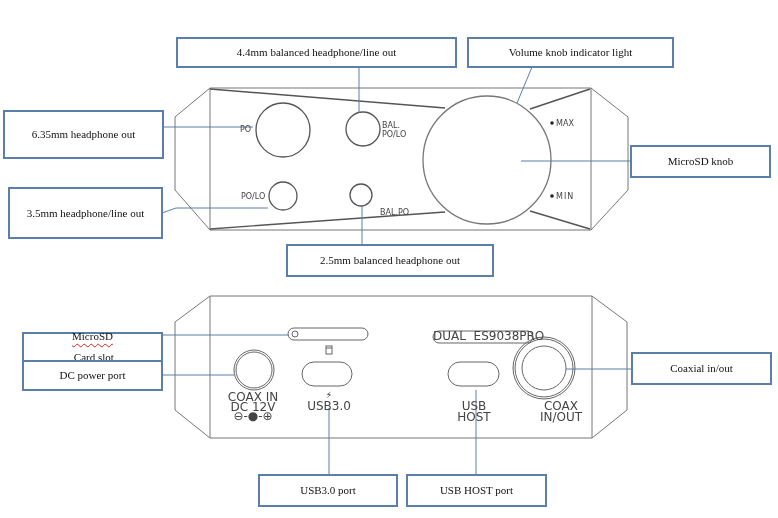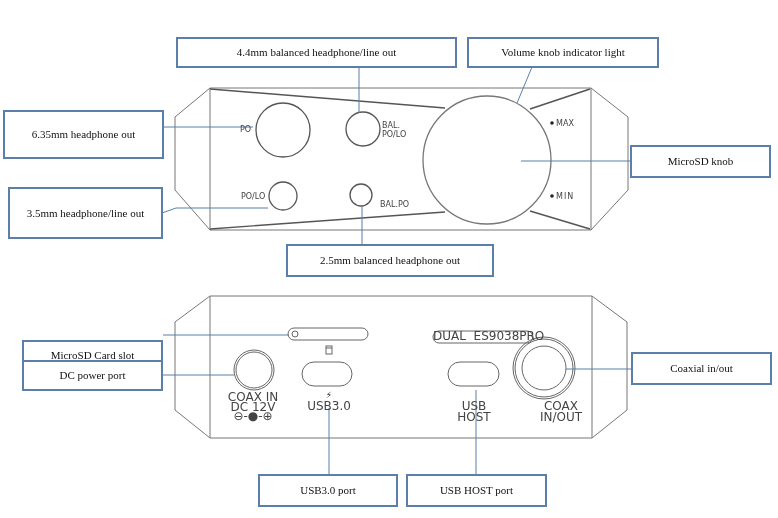--- a/index.html
+++ b/index.html
@@ -82,43 +82,43 @@
     <line x1="329" y1="408" x2="329" y2="475"></line>
     <line x1="476" y1="390" x2="476" y2="475"></line>
     <line x1="566" y1="369" x2="632" y2="369"></line>
   </g>
 </svg>
 
 <div class="lbl" style="left:240px;top:125px;">PO</div>
 <div class="lbl" style="left:382px;top:121px;">BAL.</div>
 <div class="lbl" style="left:382px;top:130px;">PO/LO</div>
 <div class="lbl" style="left:241px;top:192px;">PO/LO</div>
-<div class="lbl" style="left:380px;top:200px;">BAL.PO</div>
+<div class="lbl" style="left:380px;top:208px;">BAL.PO</div>
 <div class="lbl" style="left:556px;top:119px;">MAX</div>
 <div class="lbl" style="left:556px;top:192px;letter-spacing:1px;">MIN</div>
 
 <div class="callout" style="left:176px;top:37px;width:281px;height:31px;">4.4mm balanced headphone/line out</div>
-<div class="callout" style="left:467px;top:37px;width:192px;height:31px;">Volume knob indicator light</div>
+<div class="callout" style="left:467px;top:37px;width:207px;height:31px;">Volume knob indicator light</div>
 <div class="callout" style="left:3px;top:110px;width:161px;height:49px;">6.35mm headphone out</div>
 <div class="callout" style="left:630px;top:145px;width:141px;height:33px;">MicroSD knob</div>
 <div class="callout" style="left:8px;top:187px;width:155px;height:52px;">
   <span>3.5mm headphone</span>
   <span>/line out</span>
 </div>
 <div class="callout" style="left:286px;top:244px;width:208px;height:33px;">2.5mm balanced headphone out</div>
 
 <div class="lbl2" style="left:225px;top:392px;width:56px;">COAX IN</div>
 <div class="lbl2" style="left:225px;top:402px;width:56px;">DC 12V</div>
 <div class="lbl2" style="left:225px;top:411px;width:56px;">⊖-●-⊕</div>
 <div class="lbl2" style="left:320px;top:390px;width:18px;font-size:9px;color:#222;">⚡</div>
 <div class="lbl2" style="left:304px;top:401px;width:50px;">USB3.0</div>
 <div class="lbl2" style="left:446px;top:401px;width:56px;">USB HOST</div>
 <div class="lbl2" style="left:510px;top:401px;width:70px;margin-left:16px;">COAX IN/OUT</div>
 <div class="lbl2" style="left:433px;top:331px;width:100px;white-space:pre;">DUAL  ES9038PRO</div>
 
-<div class="callout" style="left:22px;top:340px;width:141px;height:30px;">
+<div class="callout" style="left:22px;top:332px;width:141px;height:30px;flex-direction:column;">
   <span class="squiggle">MicroSD</span>
     <span style="white-space:pre;"> Card slot</span>
 </div>
 <div class="callout" style="left:22px;top:360px;width:141px;height:31px;">DC power port</div>
 <div class="callout" style="left:631px;top:352px;width:141px;height:33px;">Coaxial in/out</div>
 <div class="callout" style="left:258px;top:474px;width:140px;height:33px;">USB3.0 port</div>
 <div class="callout" style="left:406px;top:474px;width:141px;height:33px;">USB HOST port</div>
 
 </body></html>

